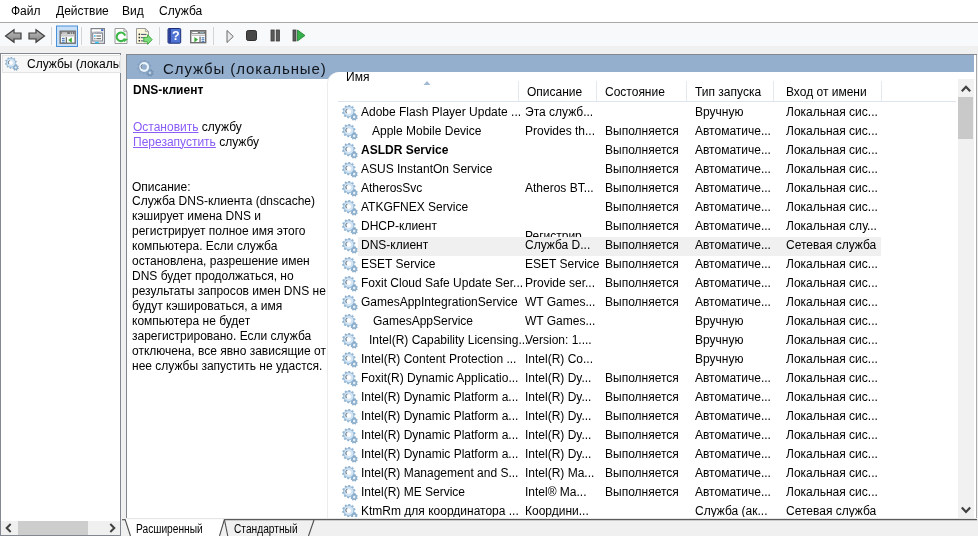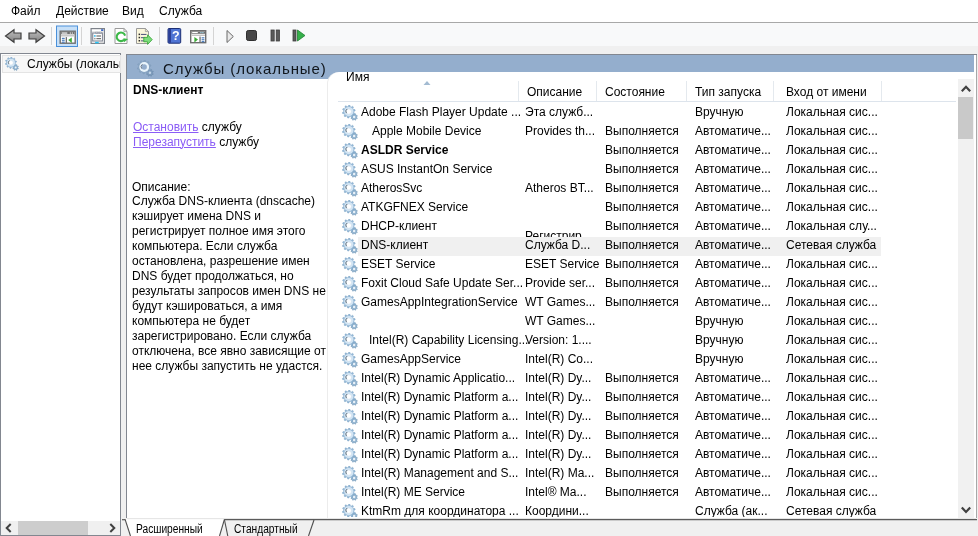--- a/index.html
+++ b/index.html
@@ -281,47 +281,48 @@
     </svg>
     <div style="position:absolute;left:23px;top:191.5px;white-space:nowrap;">GamesAppIntegrationService</div>
     <div style="position:absolute;left:187px;top:191.5px;white-space:nowrap;">WT Games...</div>
     <div style="position:absolute;left:267px;top:191.5px;white-space:nowrap;">Выполняется</div>
     <div style="position:absolute;left:357px;top:191.5px;white-space:nowrap;">Автоматиче...</div>
     <div style="position:absolute;left:448px;top:191.5px;white-space:nowrap;">Локальная сис...</div>
     <div style="position:absolute;left:20px;top:209px;width:523px;height:19px;"></div>
     <svg style="position:absolute;left:4px;top:210px;" width="16" height="16" viewBox="0 0 17 17">
       <use href="#gear"></use>
     </svg>
-    <div style="position:absolute;left:23px;top:210.5px;white-space:nowrap;margin-top:38px;">GamesAppService</div>
+    <div style="position:absolute;left:35px;top:210.5px;white-space:nowrap;">GamesAppService</div>
     <div style="position:absolute;left:187px;top:210.5px;white-space:nowrap;">WT Games...</div>
     <div style="position:absolute;left:267px;top:210.5px;white-space:nowrap;"></div>
     <div style="position:absolute;left:357px;top:210.5px;white-space:nowrap;">Вручную</div>
     <div style="position:absolute;left:448px;top:210.5px;white-space:nowrap;">Локальная сис...</div>
     <div style="position:absolute;left:20px;top:228px;width:523px;height:19px;"></div>
     <svg style="position:absolute;left:4px;top:229px;" width="16" height="16" viewBox="0 0 17 17">
       <use href="#gear"></use>
     </svg>
     <div style="position:absolute;left:23px;top:229.5px;white-space:nowrap;margin-left:8px;">Intel(R) Capability Licensing...</div>
     <div style="position:absolute;left:187px;top:229.5px;white-space:nowrap;">Version: 1....</div>
     <div style="position:absolute;left:267px;top:229.5px;white-space:nowrap;"></div>
     <div style="position:absolute;left:357px;top:229.5px;white-space:nowrap;">Вручную</div>
     <div style="position:absolute;left:448px;top:229.5px;white-space:nowrap;">Локальная сис...</div>
     <div style="position:absolute;left:20px;top:247px;width:523px;height:19px;"></div>
     <svg style="position:absolute;left:4px;top:248px;" width="16" height="16" viewBox="0 0 17 17">
       <use href="#gear"></use>
     </svg>
+    <div style="position:absolute;left:23px;top:248.5px;white-space:nowrap;">Intel(R) Content Protection ...</div>
     <div style="position:absolute;left:187px;top:248.5px;white-space:nowrap;">Intel(R) Co...</div>
     <div style="position:absolute;left:267px;top:248.5px;white-space:nowrap;"></div>
     <div style="position:absolute;left:357px;top:248.5px;white-space:nowrap;">Вручную</div>
     <div style="position:absolute;left:448px;top:248.5px;white-space:nowrap;">Локальная сис...</div>
     <div style="position:absolute;left:20px;top:266px;width:523px;height:19px;"></div>
     <svg style="position:absolute;left:4px;top:267px;" width="16" height="16" viewBox="0 0 17 17">
       <use href="#gear"></use>
     </svg>
-    <div style="position:absolute;left:23px;top:267.5px;white-space:nowrap;">Intel(R) Dynamic Applicatio...</div>
+    <div style="position:absolute;left:23px;top:267.5px;white-space:nowrap;">Foxit(R) Dynamic Applicatio...</div>
     <div style="position:absolute;left:187px;top:267.5px;white-space:nowrap;">Intel(R) Dy...</div>
     <div style="position:absolute;left:267px;top:267.5px;white-space:nowrap;">Выполняется</div>
     <div style="position:absolute;left:357px;top:267.5px;white-space:nowrap;">Автоматиче...</div>
     <div style="position:absolute;left:448px;top:267.5px;white-space:nowrap;">Локальная сис...</div>
     <div style="position:absolute;left:20px;top:285px;width:523px;height:19px;"></div>
     <svg style="position:absolute;left:4px;top:286px;" width="16" height="16" viewBox="0 0 17 17">
       <use href="#gear"></use>
     </svg>
     <div style="position:absolute;left:23px;top:286.5px;white-space:nowrap;">Intel(R) Dynamic Platform a...</div>
     <div style="position:absolute;left:187px;top:286.5px;white-space:nowrap;">Intel(R) Dy...</div>

